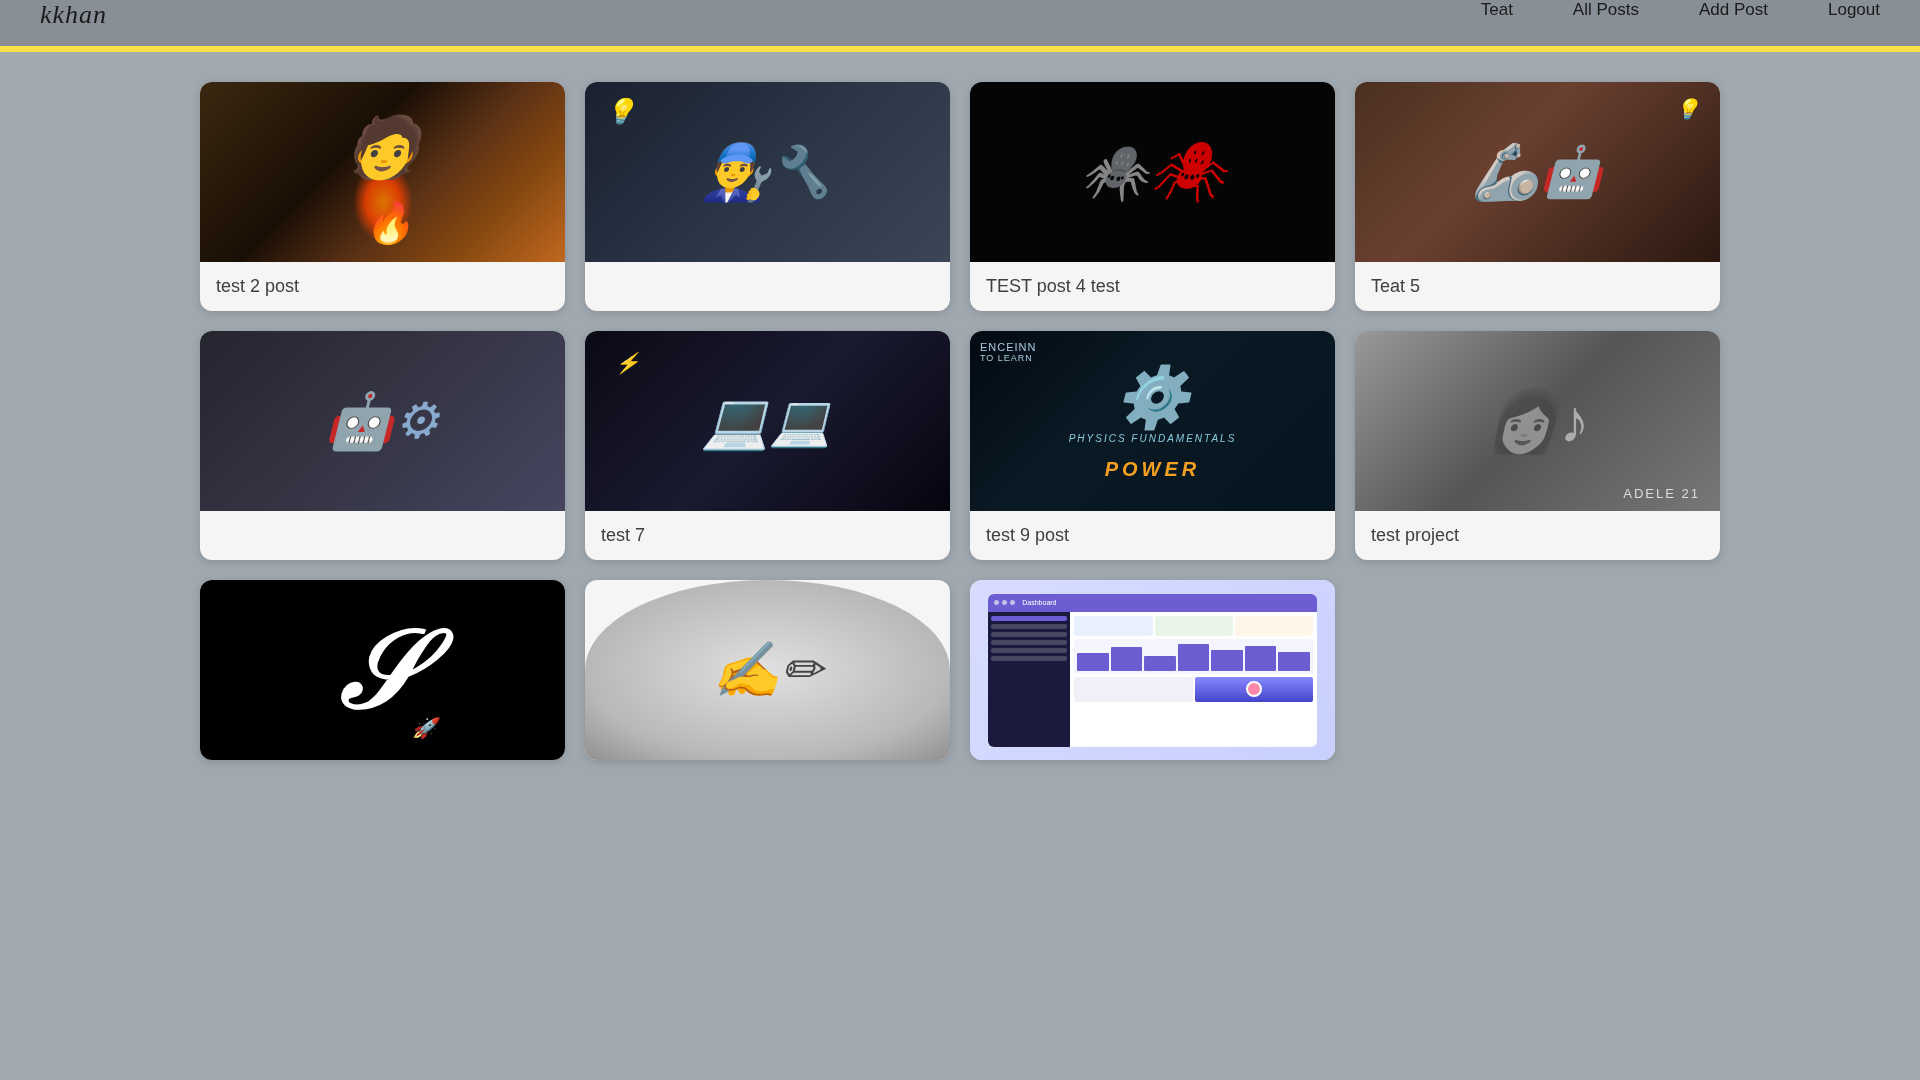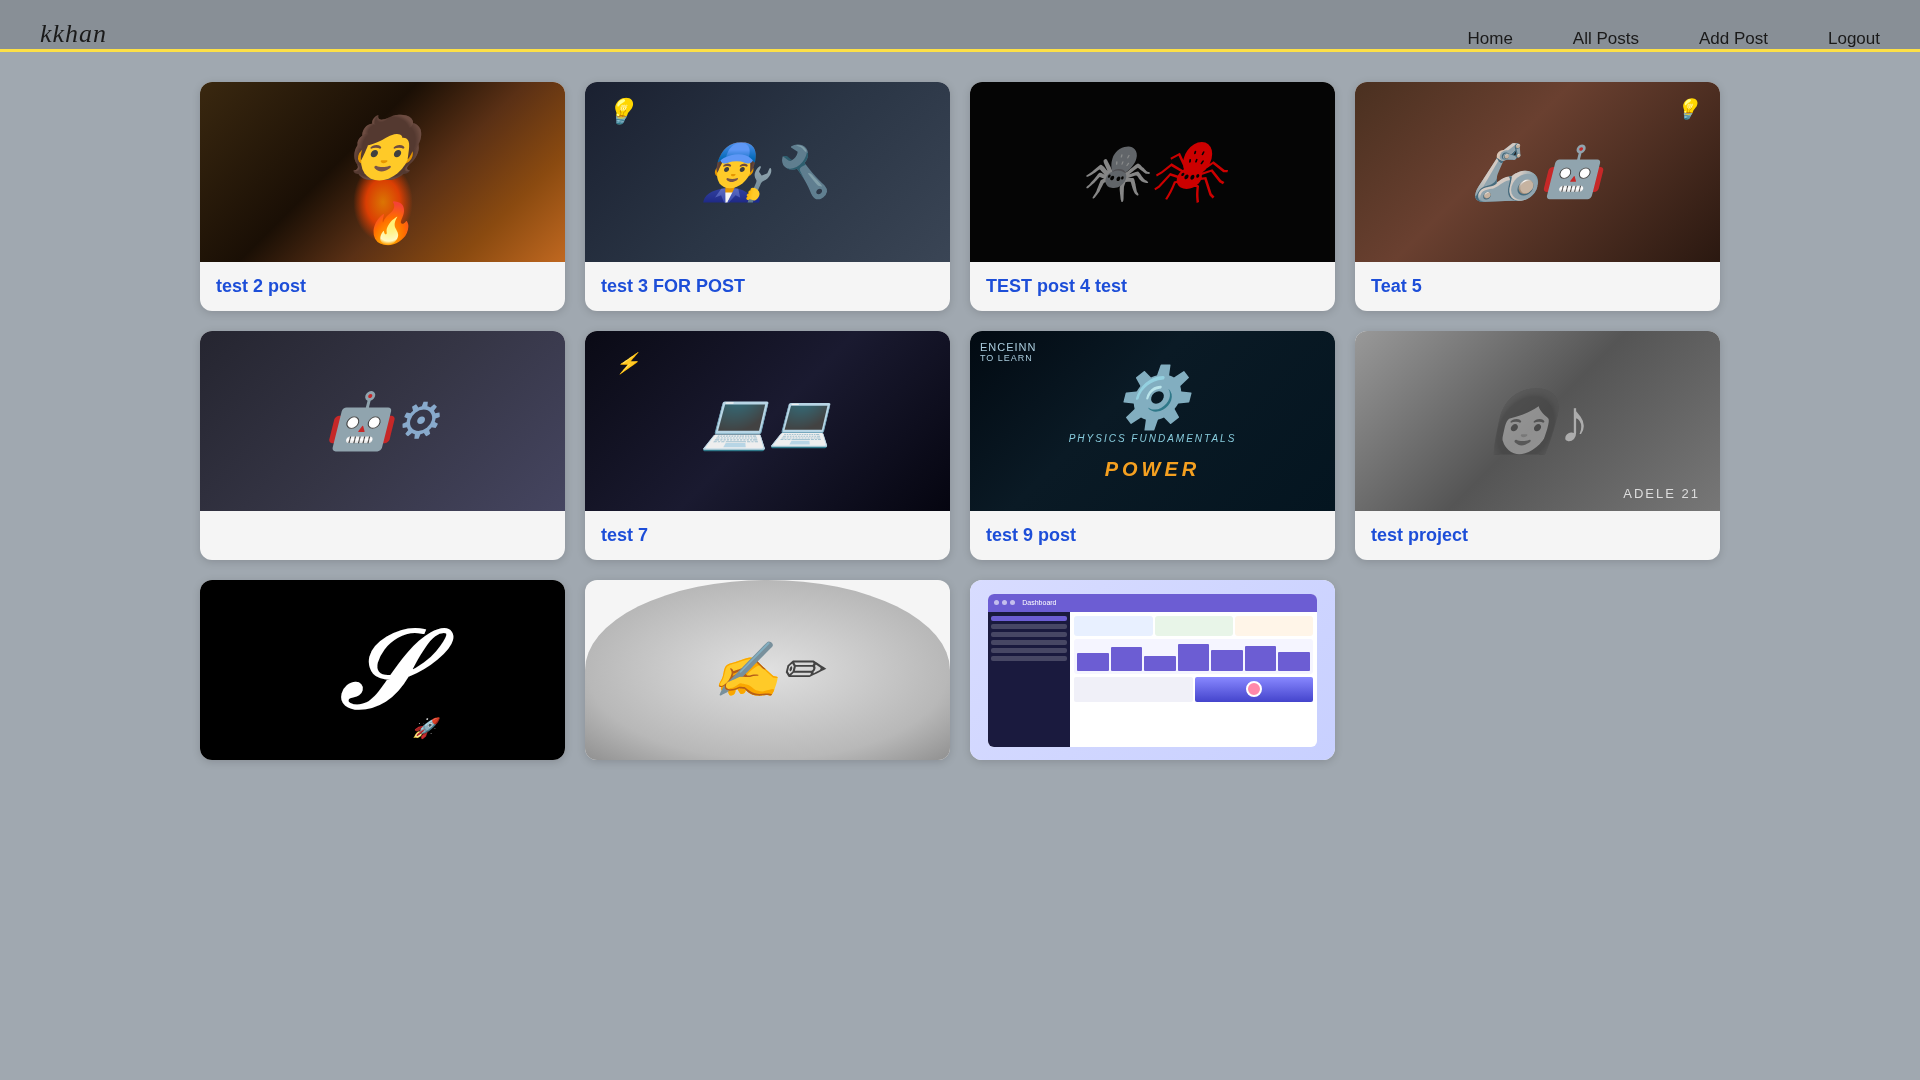--- a/index.html
+++ b/index.html
@@ -12,25 +12,25 @@
       background-color: #a0a8b0;
       font-family: Arial, sans-serif;
       min-height: 1080px;
       width: 1920px;
     }
 
     
     .navbar {
       background-color: #888f96;
       display: flex;
-      align-items: flex-end;
+      align-items: flex-start;
       justify-content: space-between;
       padding: 0 40px;
       height: 52px;
-      border-bottom: 3px solid #fde047;
+      border-bottom: 6px solid #fde047;
       gap: 8px;
     }
 
     .navbar-brand {
       font-family: 'Georgia', cursive;
       font-style: italic;
       font-size: 26px;
       color: #1a1a1a;
       letter-spacing: 1px;
     }
@@ -65,22 +65,22 @@
       background-color: #f5f5f5;
       border-radius: 12px;
       overflow: hidden;
       box-shadow: 0 2px 8px rgba(0,0,0,0.15);
       cursor: pointer;
     }
 
     .post-card-title {
       padding: 14px 16px;
       font-size: 18px;
-      color: #1d4ed8;
-      font-weight: 700;
+      color: #404040;
+      font-weight: 400;
     }
 
     
     .img-placeholder {
       width: 100%;
       height: 180px;
       display: flex;
       align-items: center;
       justify-content: center;
       font-size: 14px;
@@ -322,21 +322,21 @@
       background: #6c5dd3;
       border-radius: 1px;
     }
   </style>
 </head>
 <body>
 
 <nav class="navbar">
   <span class="navbar-brand">kkhan</span>
   <div class="navbar-links">
-    <a href="#">Home</a>
+    <a href="#">Teat</a>
     <a href="#">All Posts</a>
     <a href="#">Add Post</a>
     <a href="#">Logout</a>
   </div>
 </nav>
 
 <main class="main-content">
   <div class="posts-grid">
 
     <div class="post-card">
@@ -344,21 +344,20 @@
         <span style="position:absolute; top:30px; left:50%; transform:translateX(-50%); font-size:60px;">🧑</span>
       </div>
       <div class="post-card-title">test 2 post</div>
     </div>
 
     <div class="post-card">
       <div class="img-placeholder card-img-2">
         <span style="font-size:55px;">👨‍🔧</span>
         <span style="position:absolute;top:15px;left:20px;font-size:25px;">💡</span>
       </div>
-      <div class="post-card-title">test 3 FOR POST</div>
     </div>
 
     <div class="post-card">
       <div class="img-placeholder card-img-3">
         <span style="font-size:55px; color:#cc0000;">🕷️</span>
       </div>
       <div class="post-card-title">TEST post 4 test</div>
     </div>
 
     <div class="post-card">

